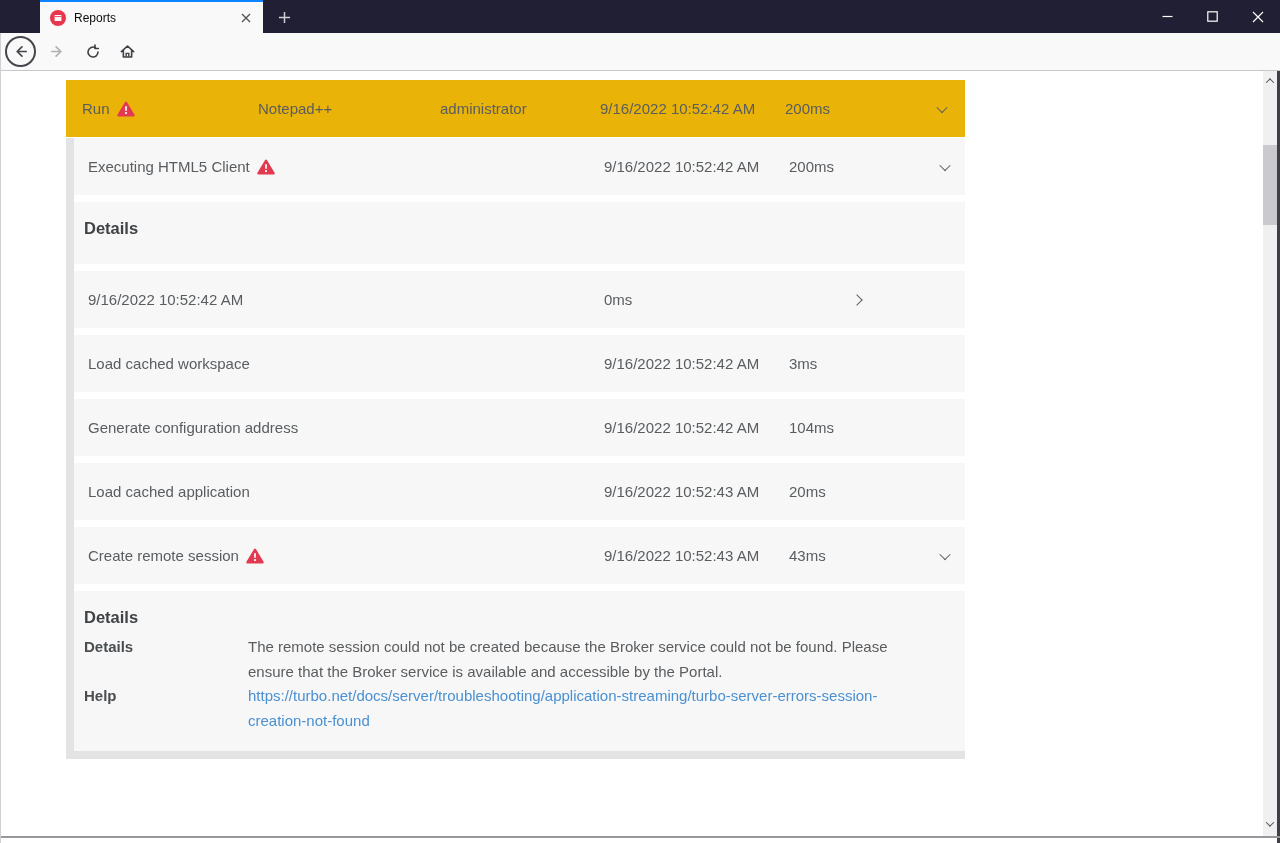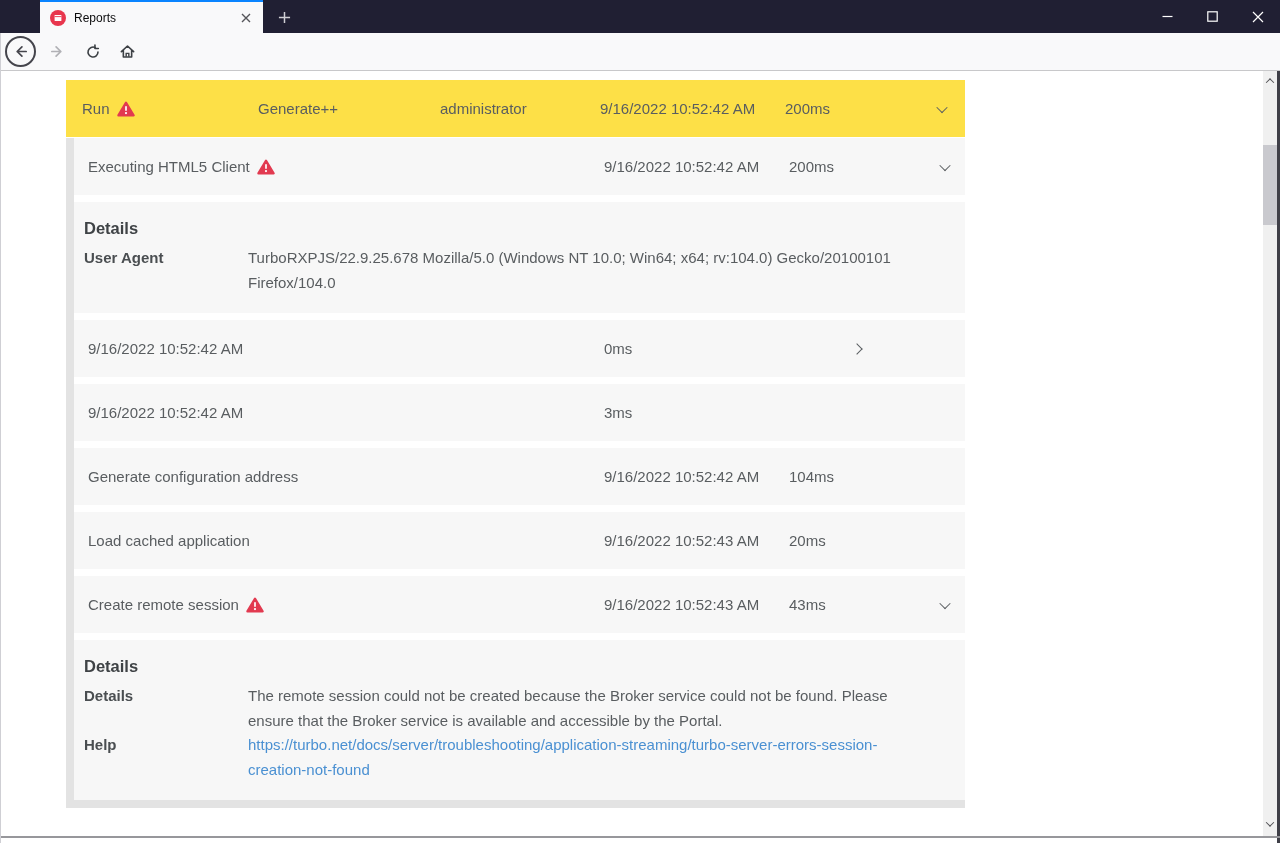--- a/index.html
+++ b/index.html
@@ -31,21 +31,21 @@
   .url-grey { color:#76767a; }
   .url-domain { color:#1c1c1f; font-weight:600; }
   .urlbar-right { display:flex; align-items:center; gap:14px; margin-left:8px; }
   .tb-right { position:absolute; right:10px; top:33px; height:38px; display:flex; align-items:center; gap:18px; }
 
   
   .page { position:absolute; left:1px; top:71px; width:1262px; height:765px; background:#fff; overflow:hidden; }
   .report { margin-left:65px; width:899px; }
   .row-text { font-size:15px; color:#595d60; }
   .run-row { display:grid; grid-template-columns:176px 182px 160px 185px 1fr 46px;
-             align-items:center; height:57px; padding-left:16px; background:#fde047; }
+             align-items:center; height:57px; padding-left:16px; background:#eab308; }
   .expand-outer { border-left:8px solid #e3e3e3; border-bottom:8px solid #e3e3e3; margin-top:1px; }
   .trace-row { display:grid; grid-template-columns:516px 185px 1fr 40px;
                align-items:center; height:57px; padding-left:14px; background:#f7f7f7; margin-bottom:7px; }
   .trace-row:last-of-type { margin-bottom:6px; }
   .panel { background:#f7f7f7; padding:14px 0 18px 10px; margin-bottom:7px; }
   .panel-heading { font-size:16.5px; font-weight:700; color:#3f4346; line-height:24px; margin-bottom:6px; }
   .kv { display:grid; grid-template-columns:164px 678px; }
   .kv-label { font-size:15px; font-weight:700; color:#4a4e51; line-height:24.5px; }
   .kv-value { font-size:15px; color:#595d60; line-height:24.5px; }
   .link { color:#4a90d2; text-decoration:none; font-size:15px; line-height:24.5px; cursor:pointer; }
@@ -217,21 +217,21 @@
         <span class="cell-label row-text">
           <span>Run</span>
           <span>
             <svg width="18" height="16" viewBox="0 0 20 18">
                 <path d="M10 1.8 L18.6 16.2 H1.4 Z" fill="#e23a50" stroke="#e23a50" stroke-width="2.4" stroke-linejoin="round"></path>
                 <rect x="9.05" y="5.6" width="1.9" height="5.6" rx="0.95" fill="#fff"></rect>
                 <circle cx="10" cy="13.6" r="1.25" fill="#fff"></circle>
               </svg>
           </span>
         </span>
-        <span class="row-text">Generate++</span>
+        <span class="row-text">Notepad++</span>
         <span class="row-text">administrator</span>
         <span class="row-text">9/16/2022 10:52:42 AM</span>
         <span class="row-text dur">200ms</span>
         <span class="chev-cell">
             <span class="chev down"></span>
           </span>
       </div>
 
       <div class="expand-outer">
 
@@ -248,35 +248,34 @@
           </span>
           <span class="row-text">9/16/2022 10:52:42 AM</span>
           <span class="row-text dur">200ms</span>
           <span class="chev-cell">
               <span class="chev down"></span>
             </span>
         </div>
 
         <div class="panel">
           <div class="panel-heading">Details</div>
-          <div class="kv">
-            <span class="kv-label">User Agent</span>
-            <span class="kv-value">TurboRXPJS/22.9.25.678 Mozilla/5.0 (Windows NT 10.0; Win64; x64; rv:104.0) Gecko/20100101 Firefox/104.0</span>
-          </div>
         </div>
 
         <div class="trace-row">
           <span class="row-text">9/16/2022 10:52:42 AM</span>
           <span class="row-text dur">0ms</span>
           <span class="chev-cell">
               <span class="chev right"></span>
             </span>
         </div>
 
         <div class="trace-row">
+          <span class="cell-label row-text">
+            <span>Load cached workspace</span>
+          </span>
           <span class="row-text">9/16/2022 10:52:42 AM</span>
           <span class="row-text dur">3ms</span>
           <span class="chev-cell"></span>
         </div>
 
         <div class="trace-row">
           <span class="cell-label row-text">
             <span>Generate configuration address</span>
           </span>
           <span class="row-text">9/16/2022 10:52:42 AM</span>

